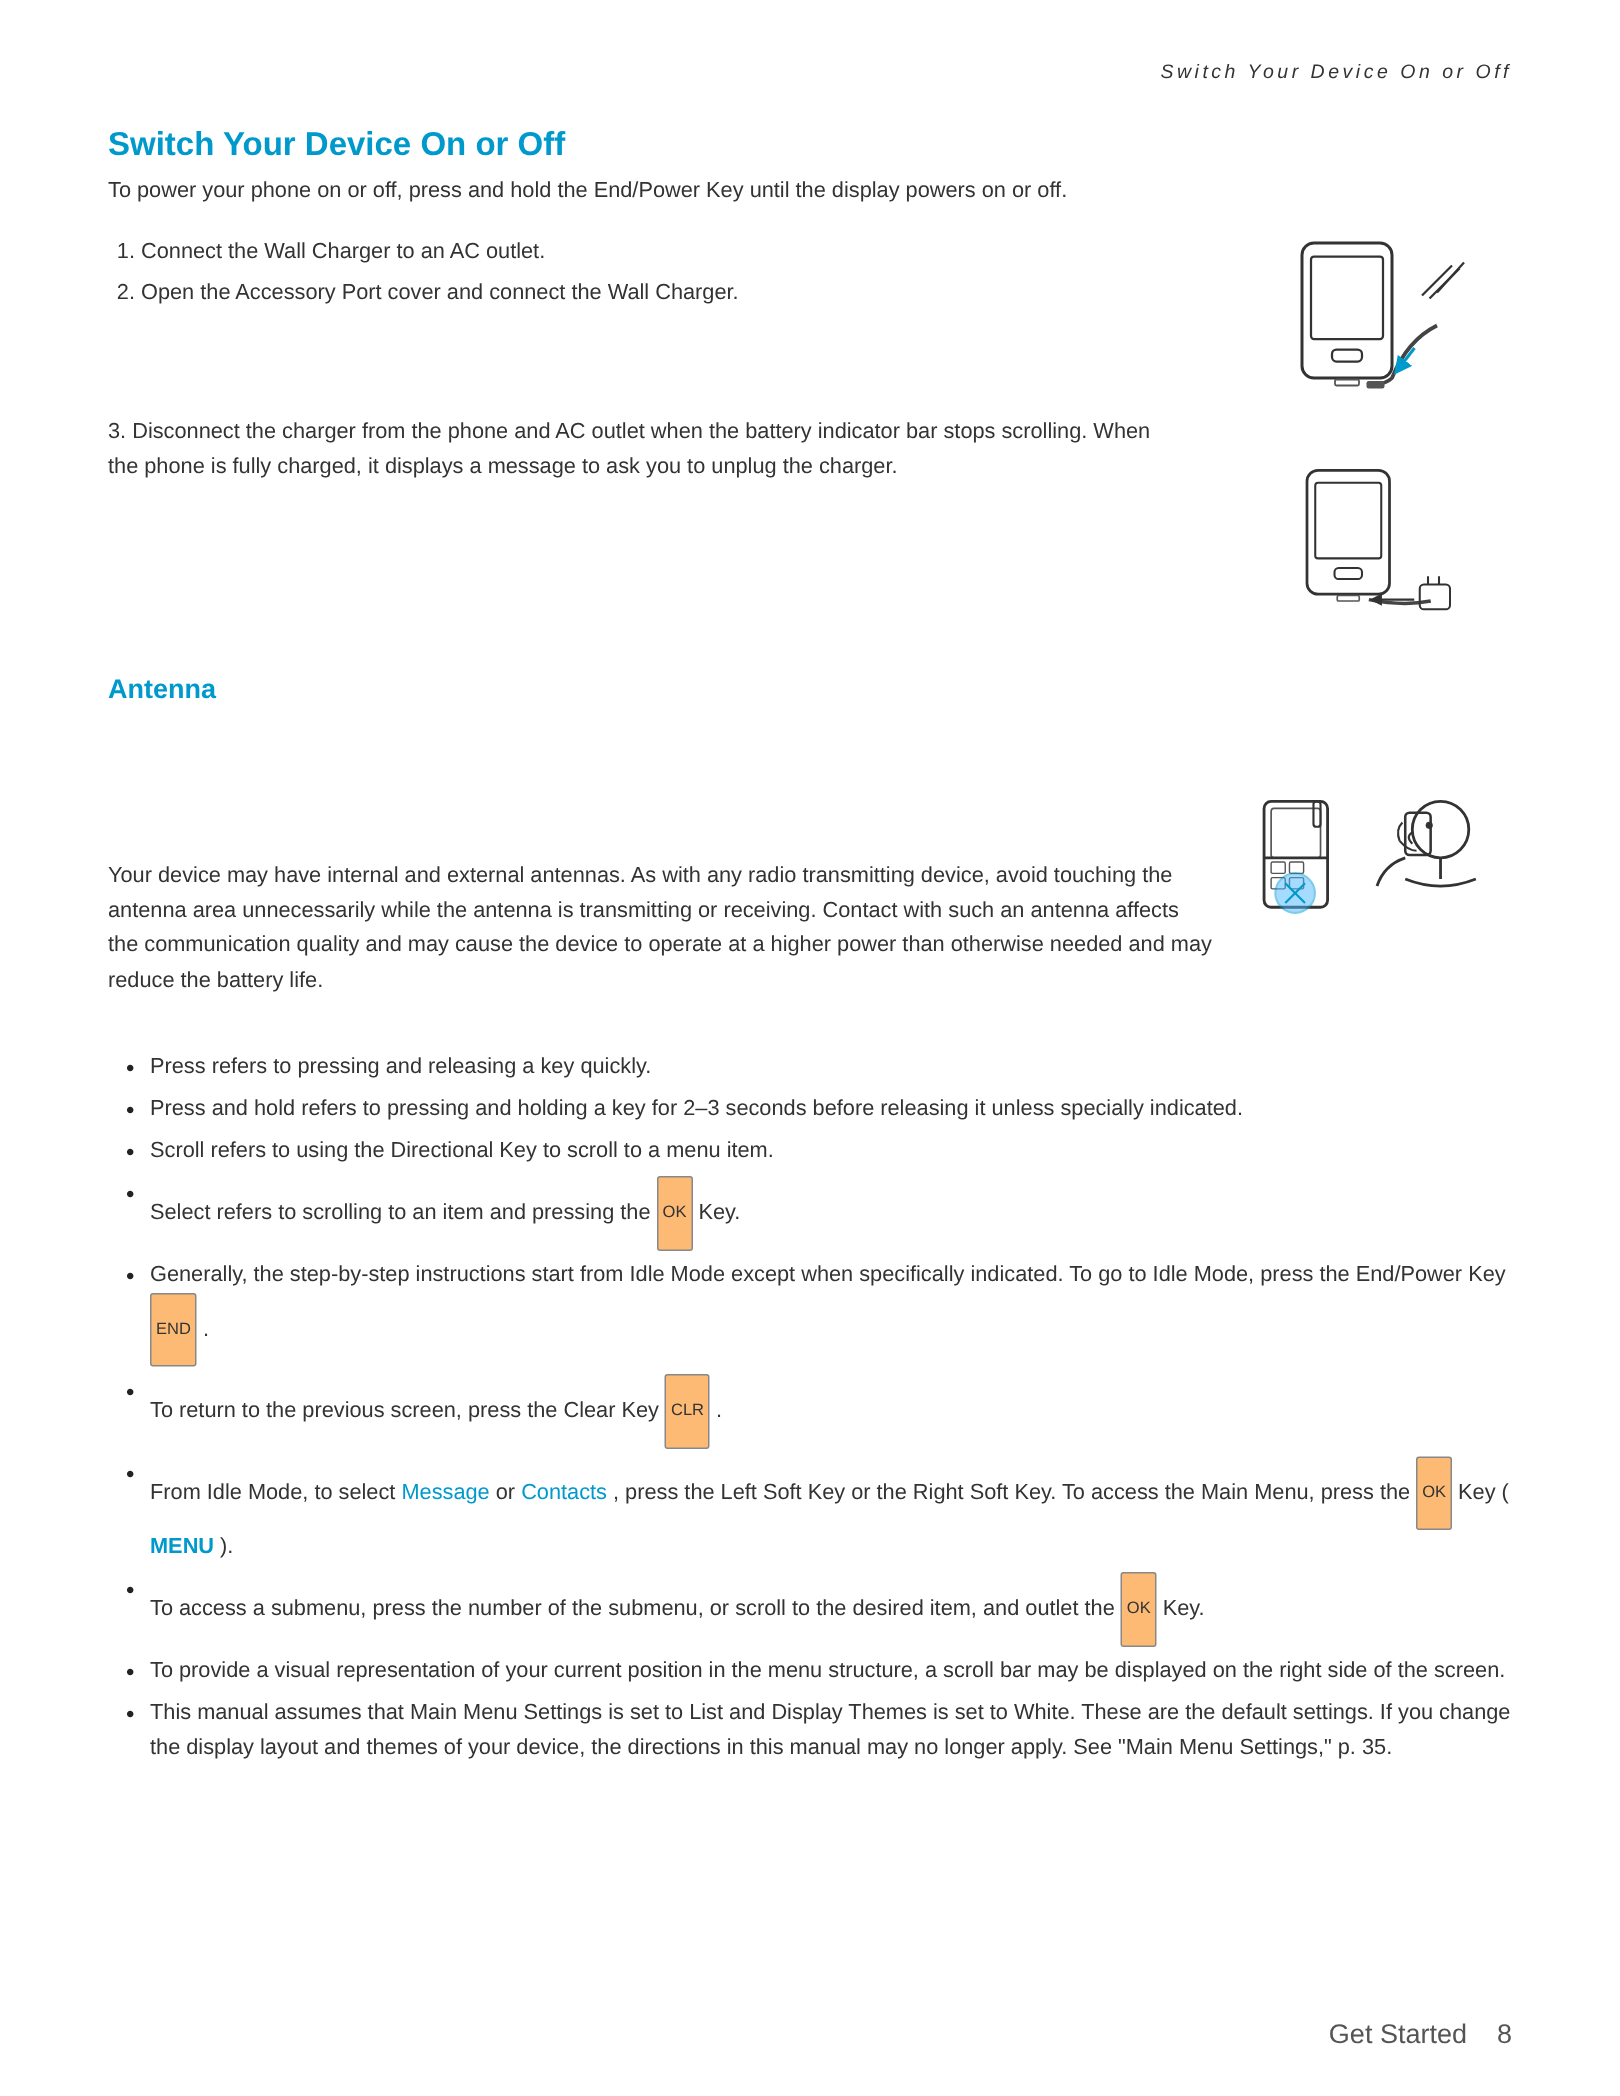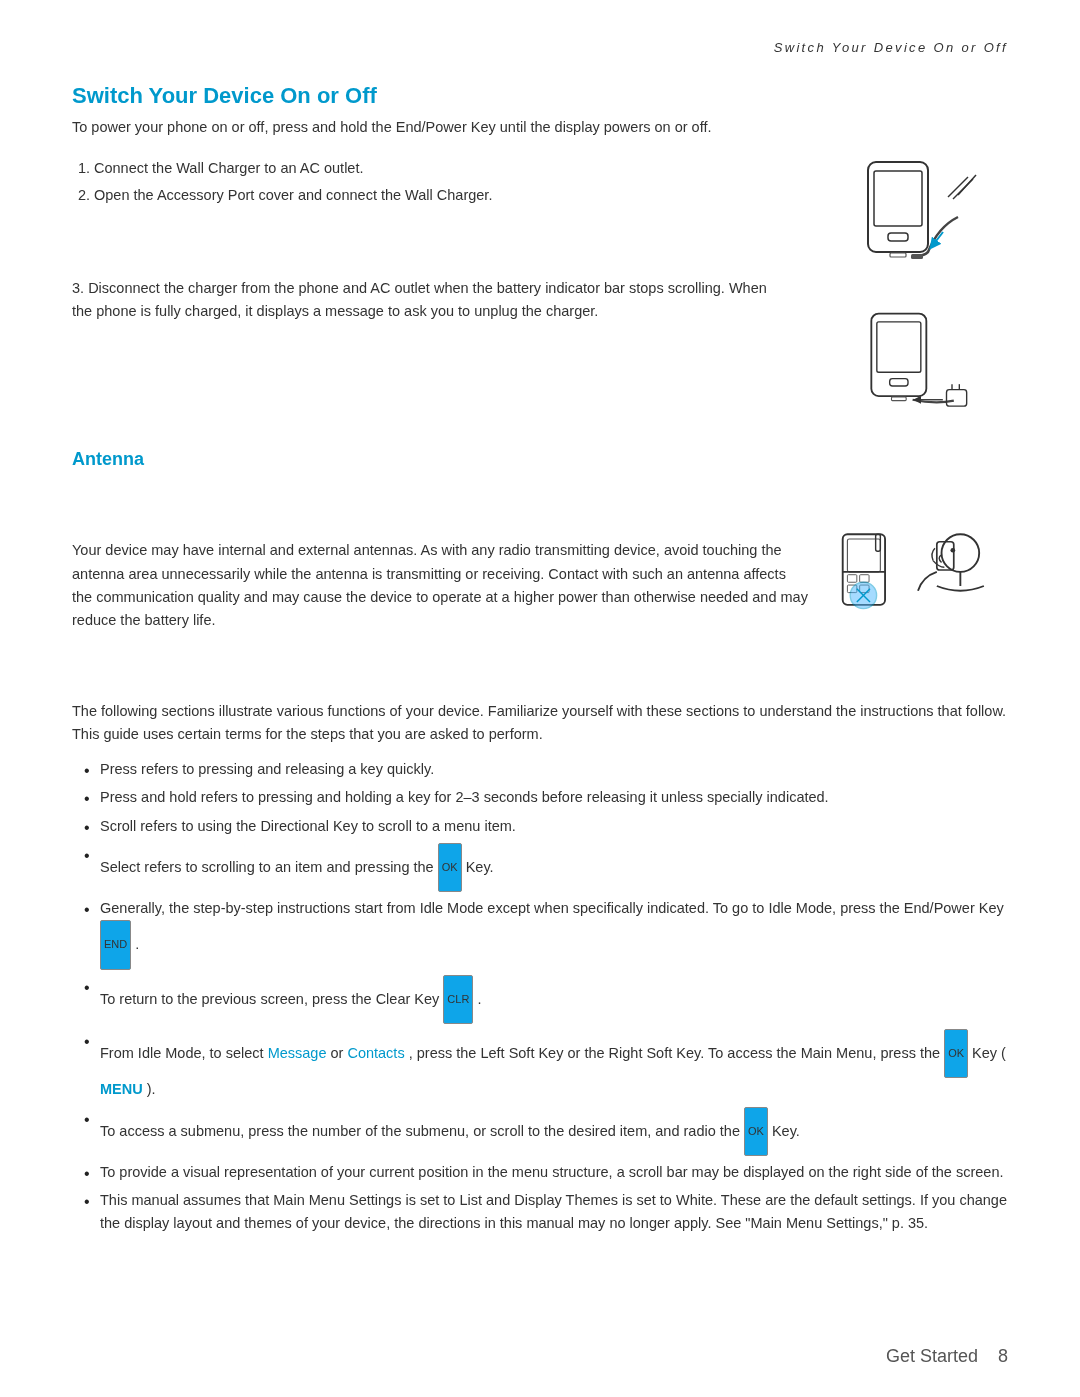--- a/index.html
+++ b/index.html
@@ -85,21 +85,21 @@
       line-height: 1.6;
       margin-bottom: 4px;
     }
 
     .antenna-section {
       margin-top: 30px;
     }
 
     .antenna-content {
       display: flex;
-      align-items: center;
+      align-items: flex-end;
       justify-content: space-between;
       margin-top: 36px;
     }
 
     .antenna-text {
       flex: 1;
       padding-right: 20px;
       font-size: 14.5px;
       color: #333;
       line-height: 1.6;
@@ -146,21 +146,21 @@
       font-size: 16px;
       color: #222;
     }
 
     .inline-key {
       display: inline-block;
       border: 1px solid #888;
       border-radius: 2px;
       padding: 16px 3px;
       font-size: 11px;
-      background: #0ea5e9;
+      background: #fdba74;
       color: #333;
       vertical-align: middle;
       line-height: 1.4;
     }
 
     .link-blue {
       color: #0099cc;
     }
 
     .link-menu {
@@ -324,21 +324,20 @@
           <path d="M108,45 Q103,50 106,58" fill="none" stroke="#333" stroke-width="1.5"></path>
           <path d="M106,58 Q112,65 118,65" fill="none" stroke="#333" stroke-width="1.5"></path>
 
           <path d="M110,70 Q95,75 90,90" fill="none" stroke="#333" stroke-width="2"></path>
         </svg>
       </div>
     </div>
   </div>
 
   <div class="how-to-section">
-    <div class="how-to-intro">The following sections illustrate various functions of your device. Familiarize yourself with these sections to understand the instructions that follow. This guide uses certain terms for the steps that you are asked to perform.</div>
 
     <ul class="bullet-list">
       <li>
         <span>Press refers to pressing and releasing a key quickly.</span>
       </li>
       <li>
         <span>Press and hold refers to pressing and holding a key for 2–3 seconds before releasing it unless specially indicated.</span>
       </li>
       <li>
         <span>Scroll refers to using the Directional Key to scroll to a menu item.</span>
@@ -363,21 +362,21 @@
         <span class="link-blue">Message</span>
         <span> or </span>
         <span class="link-blue">Contacts</span>
         <span>, press the Left Soft Key or the Right Soft Key. To access the Main Menu, press the </span>
         <span class="inline-key">OK</span>
         <span> Key (</span>
         <span class="link-menu">MENU</span>
         <span>).</span>
       </li>
       <li>
-        <span>To access a submenu, press the number of the submenu, or scroll to the desired item, and radio the </span>
+        <span>To access a submenu, press the number of the submenu, or scroll to the desired item, and outlet the </span>
         <span class="inline-key">OK</span>
         <span> Key.</span>
       </li>
       <li>
         <span>To provide a visual representation of your current position in the menu structure, a scroll bar may be displayed on the right side of the screen.</span>
       </li>
       <li>
         <span>This manual assumes that Main Menu Settings is set to List and Display Themes is set to White. These are the default settings. If you change the display layout and themes of your device, the directions in this manual may no longer apply. See "Main Menu Settings," p. 35.</span>
       </li>
     </ul>

